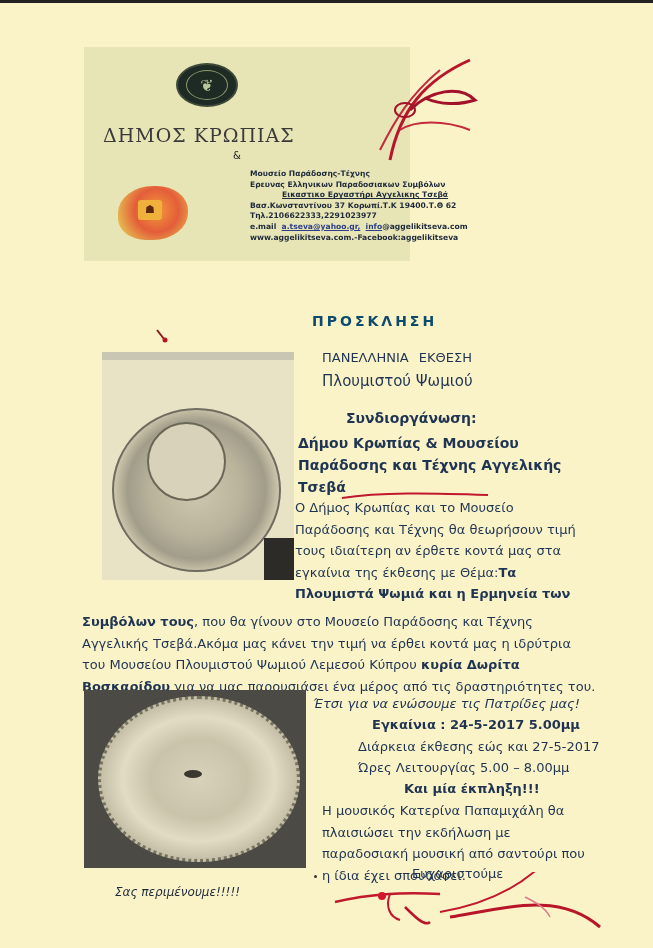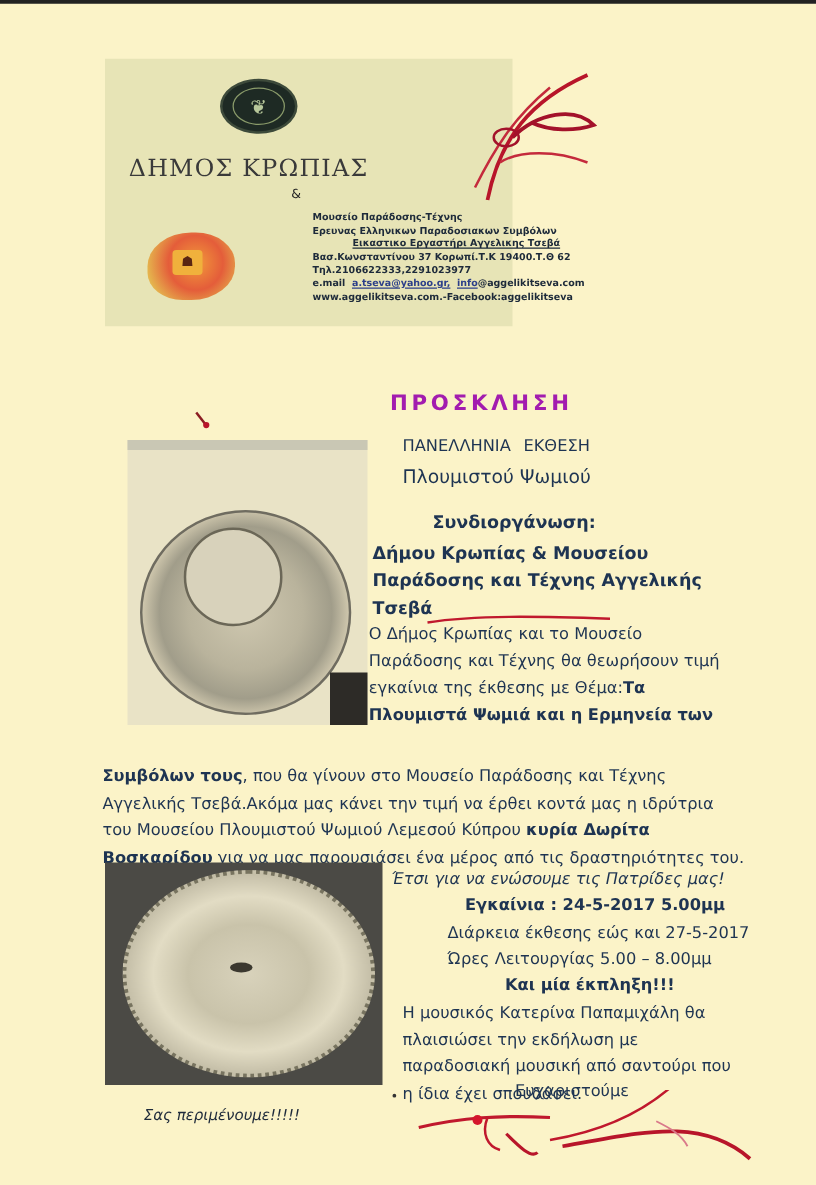--- a/index.html
+++ b/index.html
@@ -39,22 +39,22 @@
     position: absolute; left: 118px; top: 186px; width: 70px; height: 54px;
     border-radius: 50% 45% 50% 40%;
     background: radial-gradient(circle at 55% 45%, #f29a3a 0%, #e45d3a 45%, #e5b44d 80%, rgba(230,228,182,0) 100%);
   }
   .blob-inner {
     position: absolute; left: 138px; top: 200px; width: 24px; height: 20px;
     background: #f0b13c; border-radius: 3px; color: #5a2612; font-size: 11px; text-align: center; line-height: 20px;
   }
   
   .invite-title {
-    position: absolute; left: 312px; top: 313px; font-size: 17px; font-weight: bold;
-    letter-spacing: 3px; color: #a21caf; text-align: right;
+    position: absolute; left: 312px; top: 313px; font-size: 14px; font-weight: bold;
+    letter-spacing: 3px; color: #0c4a6e; text-align: right;
   }
   .exhibition {
     position: absolute; left: 322px; top: 350px; font-size: 13px; font-weight: normal; color: #1e3452;
     word-spacing: 6px;
   }
   .exhibition-sub {
     position: absolute; left: 322px; top: 372px; font-size: 15px; color: #1e3452;
   }
   .co-title { position: absolute; left: 346px; top: 410px; font-size: 14px; font-weight: bold; color: #1e3452; }
   .co-body { position: absolute; left: 298px; top: 432px; font-size: 14px; font-weight: bold; color: #1e3452; line-height: 22px; }
@@ -148,20 +148,21 @@
   <div>Παράδοσης και Τέχνης Αγγελικής</div>
   <div>Τσεβά</div>
 </div>
 <svg class="swirl" style="left:340px;top:490px" width="150" height="12">
     <path d="M2 8 C 40 2, 90 3, 148 5" stroke="#c0182d" stroke-width="2" fill="none"></path>
   </svg>
 
 <div class="para" style="left:295px;top:497px;">
   <div>Ο Δήμος Κρωπίας και το Μουσείο</div>
   <div>Παράδοσης και Τέχνης θα θεωρήσουν τιμή</div>
+  <div>τους ιδιαίτερη αν έρθετε κοντά μας στα</div>
   <div><span>εγκαίνια της έκθεσης  με Θέμα:</span><span class="b">Τα</span></div>
   <div class="b">Πλουμιστά Ψωμιά και η Ερμηνεία των</div>
 </div>
 <div class="para" style="left:82px;top:611px;">
   <div><span class="b">Συμβόλων τους</span><span>, που θα γίνουν στο Μουσείο Παράδοσης και Τέχνης</span></div>
   <div>Αγγελικής Τσεβά.Ακόμα μας κάνει την τιμή να έρθει κοντά μας η ιδρύτρια</div>
   <div><span>του Μουσείου Πλουμιστού Ψωμιού Λεμεσού Κύπρου </span><span class="b">κυρία Δωρίτα</span></div>
   <div><span class="b">Βοσκαρίδου</span><span> για να μας παρουσιάσει ένα μέρος από τις δραστηριότητες του.</span></div>
 </div>
 

